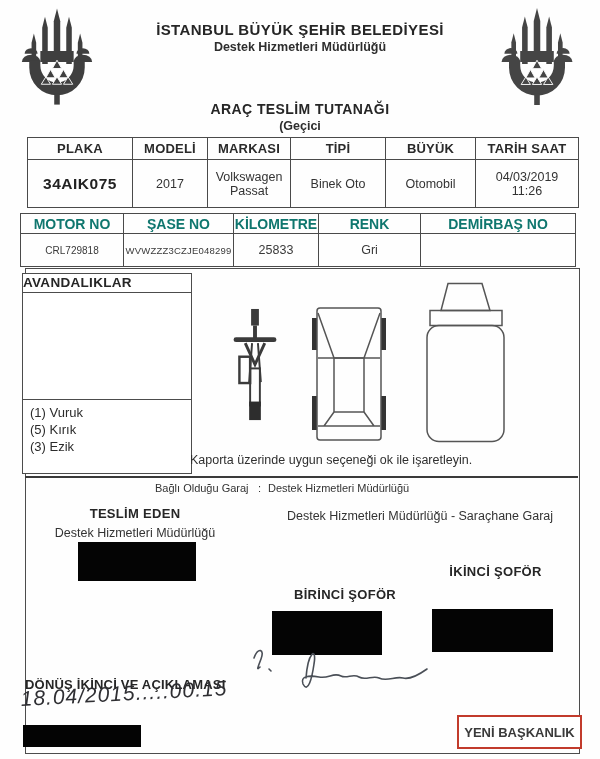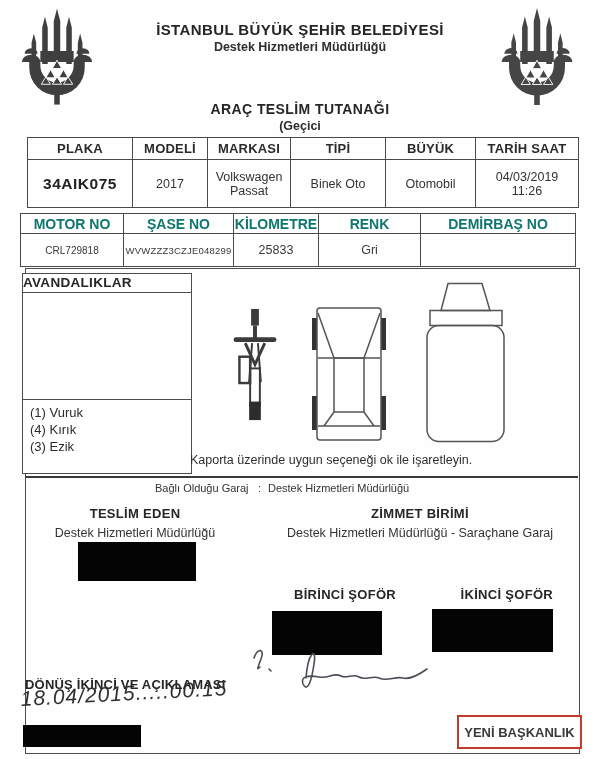--- a/index.html
+++ b/index.html
@@ -181,21 +181,21 @@
   </tbody>
     </table>
 
   <div class="abs bigbox"></div>
   <div class="abs divider"></div>
 
   <div class="abs avbox">
     <div class="av-head">AVANDALIKLAR</div>
     <div class="av-legend">
       <div>(1) Vuruk</div>
-      <div>(4) Kırık</div>
+      <div>(5) Kırık</div>
       <div>(3) Ezik</div>
     </div>
   </div>
 
   <div class="abs" style="left:232px;top:308px;width:46px;height:115px;">
     <svg viewBox="0 0 46 118" width="46" height="115">
       <rect x="19" y="1" width="8" height="17" fill="#3b3b3b"></rect>
       <rect x="21" y="18" width="4" height="13" fill="#3b3b3b"></rect>
       <rect x="1" y="30" width="44" height="5" rx="2.5" fill="#3b3b3b"></rect>
       <path d="M13 36 L23 58 L33 36" stroke="#3b3b3b" stroke-width="3" fill="none"></path>
@@ -241,26 +241,25 @@
     <span>Destek Hizmetleri Müdürlüğü</span>
   </div>
 
   <div class="abs col-block center" style="left:40px;top:506px;width:190px;">
     <div class="blk-title">TESLİM EDEN</div>
     <div class="blk-val">Destek Hizmetleri Müdürlüğü</div>
   </div>
   <div class="abs redact" style="left:78px;top:542px;width:118px;height:39px;"></div>
 
   <div class="abs col-block center" style="left:250px;top:506px;width:340px;">
-    <div class="blk-title">ZİMMET BİRİMİ</div>
     <div class="blk-val">Destek Hizmetleri Müdürlüğü - Saraçhane Garaj</div>
   </div>
 
   <div class="abs blk-title center" style="left:285px;top:587px;width:120px;">BİRİNCİ ŞOFÖR</div>
-  <div class="abs blk-title center" style="left:438px;top:587px;width:115px;text-align:right;">İKİNCİ ŞOFÖR</div>
+  <div class="abs blk-title center" style="left:438px;top:564px;width:115px;">İKİNCİ ŞOFÖR</div>
   <div class="abs redact" style="left:272px;top:611px;width:110px;height:44px;"></div>
   <div class="abs redact" style="left:432px;top:609px;width:121px;height:43px;"></div>
 
   <div class="abs" style="left:248px;top:638px;width:185px;height:62px;">
     <svg viewBox="0 0 185 62" width="185" height="62">
       <g stroke="#4a4f57" stroke-width="1.6" fill="none" stroke-linecap="round">
         <path d="M6 20 C10 9 17 11 13 21 C10 29 8 33 12 29"></path>
         <path d="M21 31 l2 2"></path>
         <path d="M58 40 C60 14 69 8 66 26 C64 40 60 56 55 46 C52 38 61 37 71 39 C81 41 85 34 93 38 C99 41 105 35 111 39 C117 43 125 37 131 40 C139 44 147 38 155 40 C163 42 172 36 179 31"></path>
       </g>

